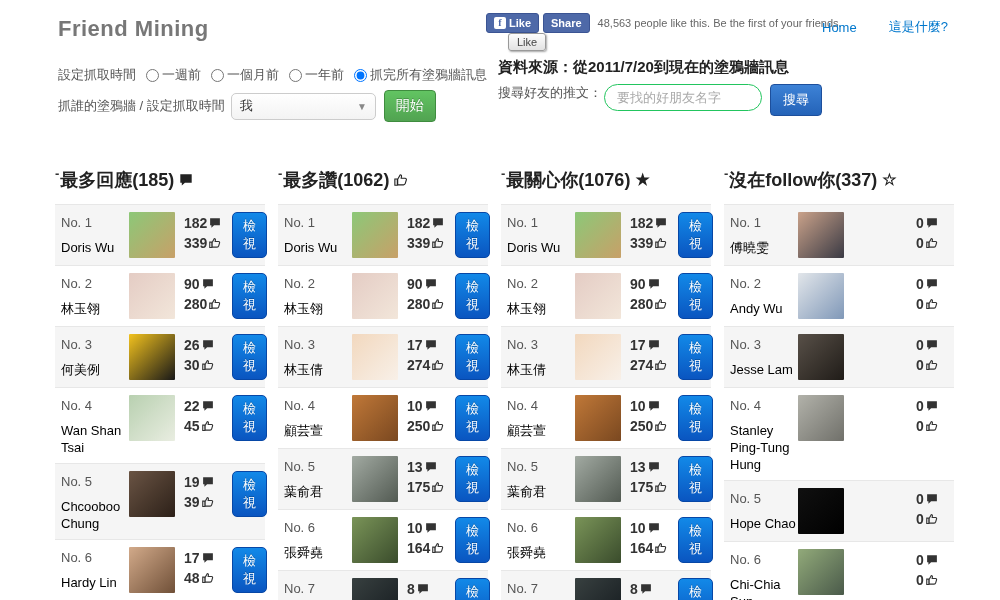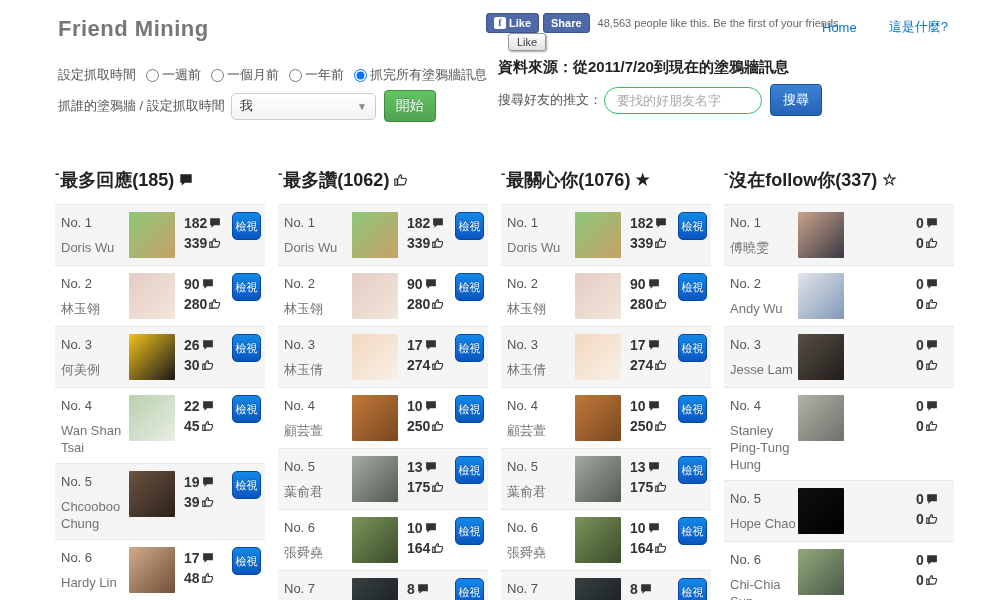--- a/index.html
+++ b/index.html
@@ -30,49 +30,49 @@
   .ctrl2 { position:absolute; left:58px; top:90px; font-size:13px; color:#555; display:flex; align-items:center; }
   .select { width:145px; height:27px; margin-left:6px; border:1px solid #ccc; border-radius:5px;
             background:linear-gradient(#fff,#f3f3f3); display:flex; align-items:center; justify-content:space-between;
             padding:0 8px; color:#333; cursor:pointer; }
   .select .caret { color:#888; font-size:10px; }
   .btn-start { margin-left:8px; background:linear-gradient(#62c462,#51a351); border:1px solid #3f8c3f;
                color:#fff; font-size:14px; padding:6px 11px; border-radius:4px; cursor:pointer;
                text-shadow:0 -1px 0 rgba(0,0,0,.25); }
 
   .source { position:absolute; left:498px; top:58px; font-size:15px; font-weight:bold; color:#222; }
-  .searchrow { position:absolute; left:498px; top:84px; display:flex; align-items:center; font-size:13px; color:#555; }
+  .searchrow { position:absolute; left:498px; top:84px; display:flex; font-size:13px; color:#555; }
   .search-input { width:158px; height:27px; border:1px solid #22c55e; border-radius:15px; padding:0 12px;
                   font-size:13px; color:#333; outline:none; margin-left:2px; font-family:"Liberation Sans",sans-serif; }
   .search-input::placeholder { color:#aaa; }
   .btn-search { margin-left:8px; background:linear-gradient(#3d82d6,#2463b8); border:1px solid #1d4f9c;
                 color:#fff; font-size:13px; padding:6px 12px; border-radius:4px; cursor:pointer; white-space:nowrap; }
 
   
   .columns { position:absolute; left:55px; top:160px; width:910px; display:grid;
              grid-template-columns:210px 210px 210px 230px; column-gap:13px; }
   .col-h { font-size:18px; font-weight:bold; color:#222; margin:8px 0 12px; display:flex; align-items:center; }
   .dash { font-size:13px; font-weight:bold; color:#333; align-self:flex-start; margin-right:1px; line-height:12px; cursor:pointer; text-decoration:none; }
   .hicon { margin-left:5px; display:inline-flex; align-items:center; color:#222; }
   .hicon svg { width:14px; height:14px; }
   .star { font-size:16px; line-height:14px; }
 
   .list .row { display:flex; align-items:flex-start; padding:7px 4px 7px 6px; border-top:1px solid #e7e7e7; }
   .list { border-bottom:1px solid #e7e7e7; }
   .row.stripe { background:#f5f5f5; }
   .rn { width:66px; flex:none; padding-top:3px; }
   .rank { font-size:13px; color:#555; }
-  .name { display:block; margin-top:9px; font-size:13px; color:#737373; text-decoration:none; line-height:17px; cursor:pointer; }
+  .name { display:block; margin-top:9px; font-size:13px; color:#000000; text-decoration:none; line-height:17px; cursor:pointer; }
   .avatar { width:46px; height:46px; flex:none; margin:0 9px 0 2px; border-radius:1px; }
   .counts { width:48px; flex:none; font-size:14px; color:#333; line-height:20px; padding-top:1px;font-weight:bold; }
   .cline { display:flex; align-items:center; gap:2px; white-space:nowrap; }
   .cline svg { width:12px; height:12px; flex:none; }
   .no-view .counts { margin-left:auto; width:auto; min-width:34px; }
-  .btn-view { margin-left:auto; width:40px; padding:4px 0; background:linear-gradient(#1289e8,#0a55c0);
-              border:1px solid #0747a6; border-radius:5px; color:#fff; font-size:11px; line-height:18px;
+  .btn-view { margin-left:auto; width:40px; padding:4px 10px; background:linear-gradient(#1289e8,#0a55c0);
+              border:1px solid #0747a6; border-radius:5px; color:#fff; font-size:13px; line-height:18px;
               word-break:break-all; cursor:pointer; text-shadow:0 -1px 0 rgba(0,0,0,.25); }
 </style>
 </head>
 <body>
 
 <div id="app">
 
   <div class="title">Friend Mining</div>
 
   <div class="fb">

